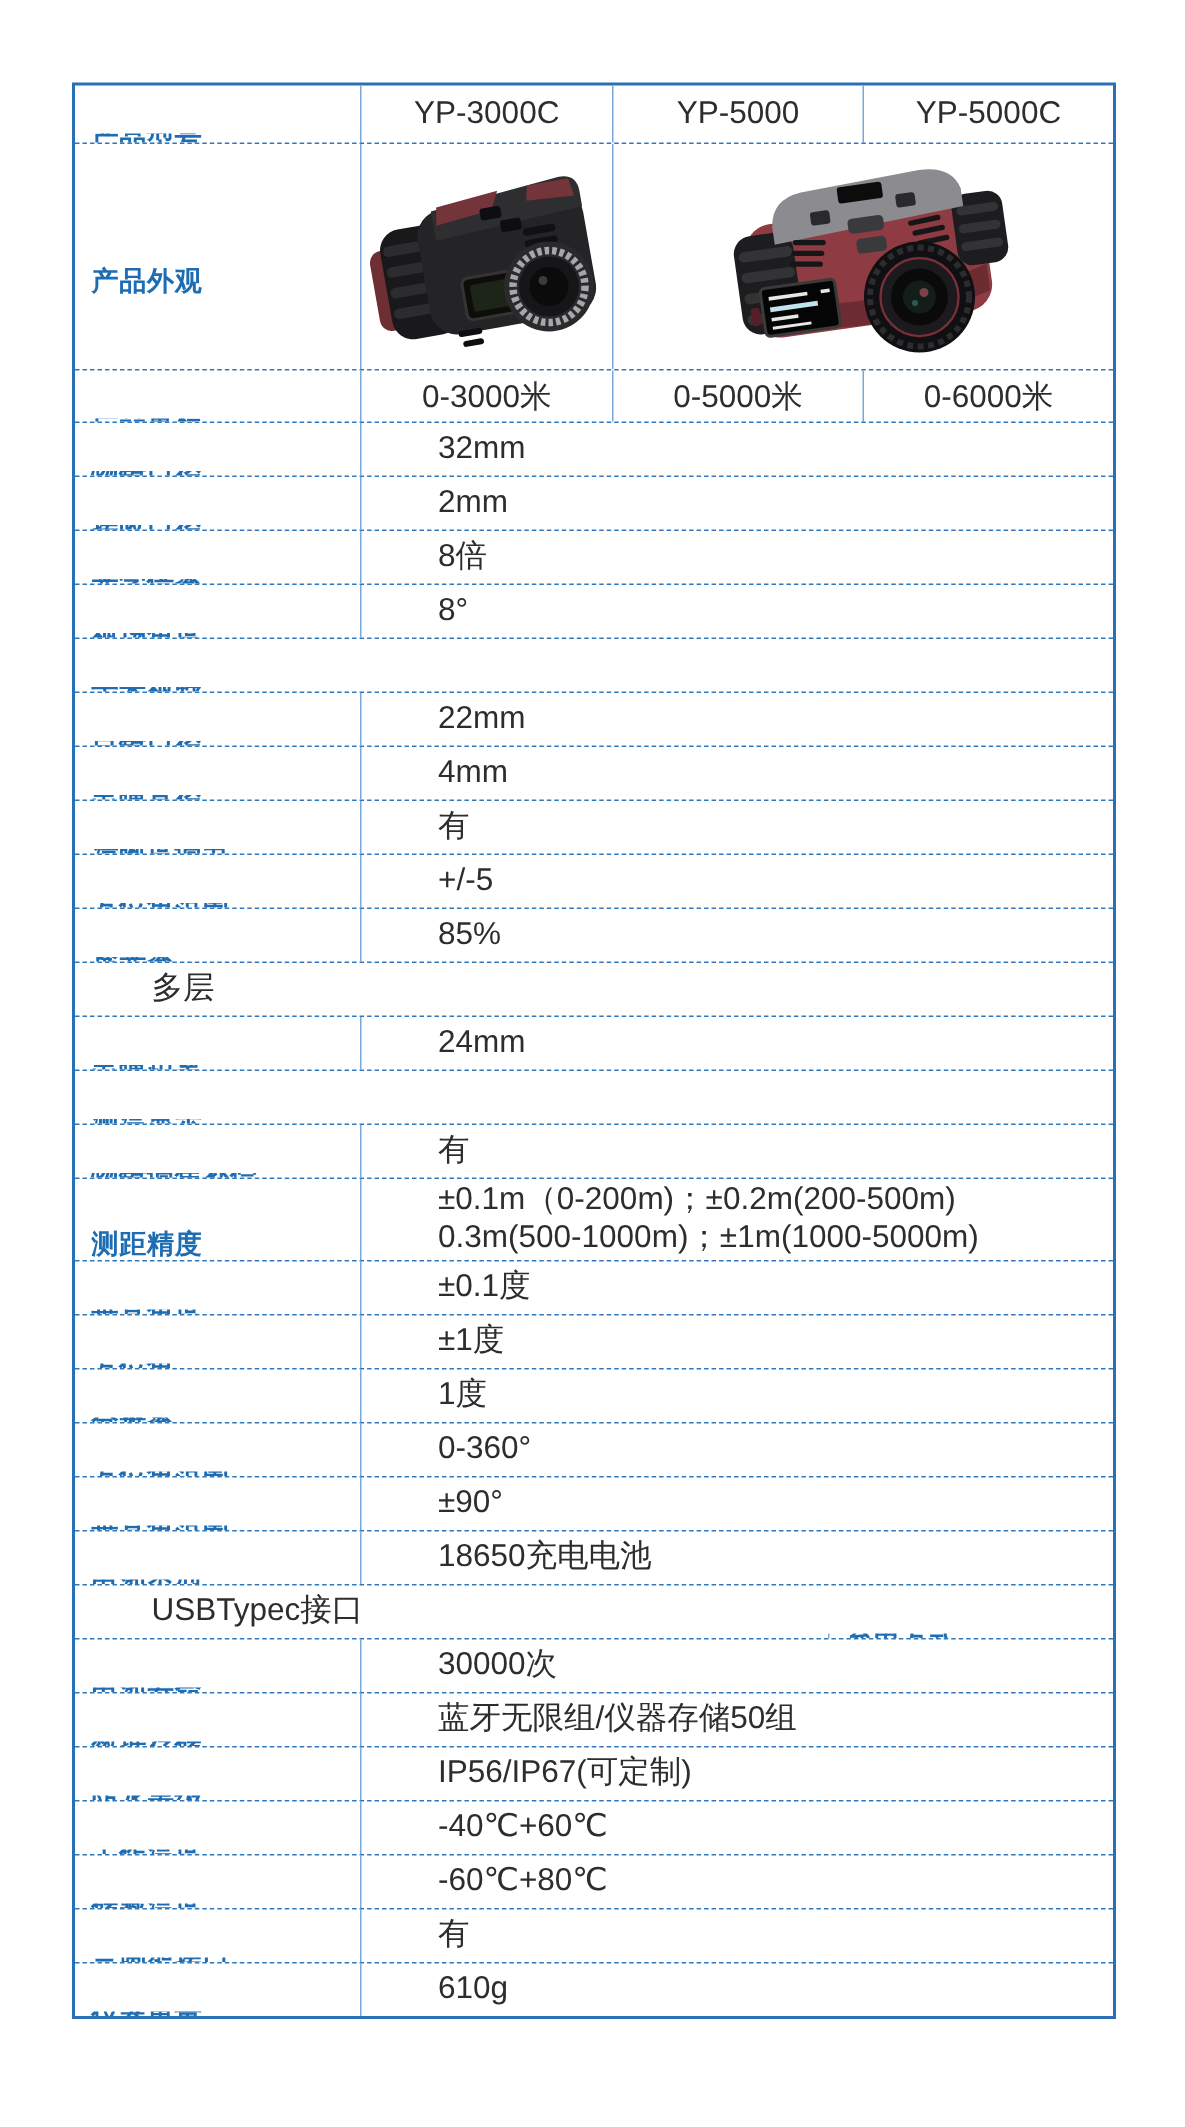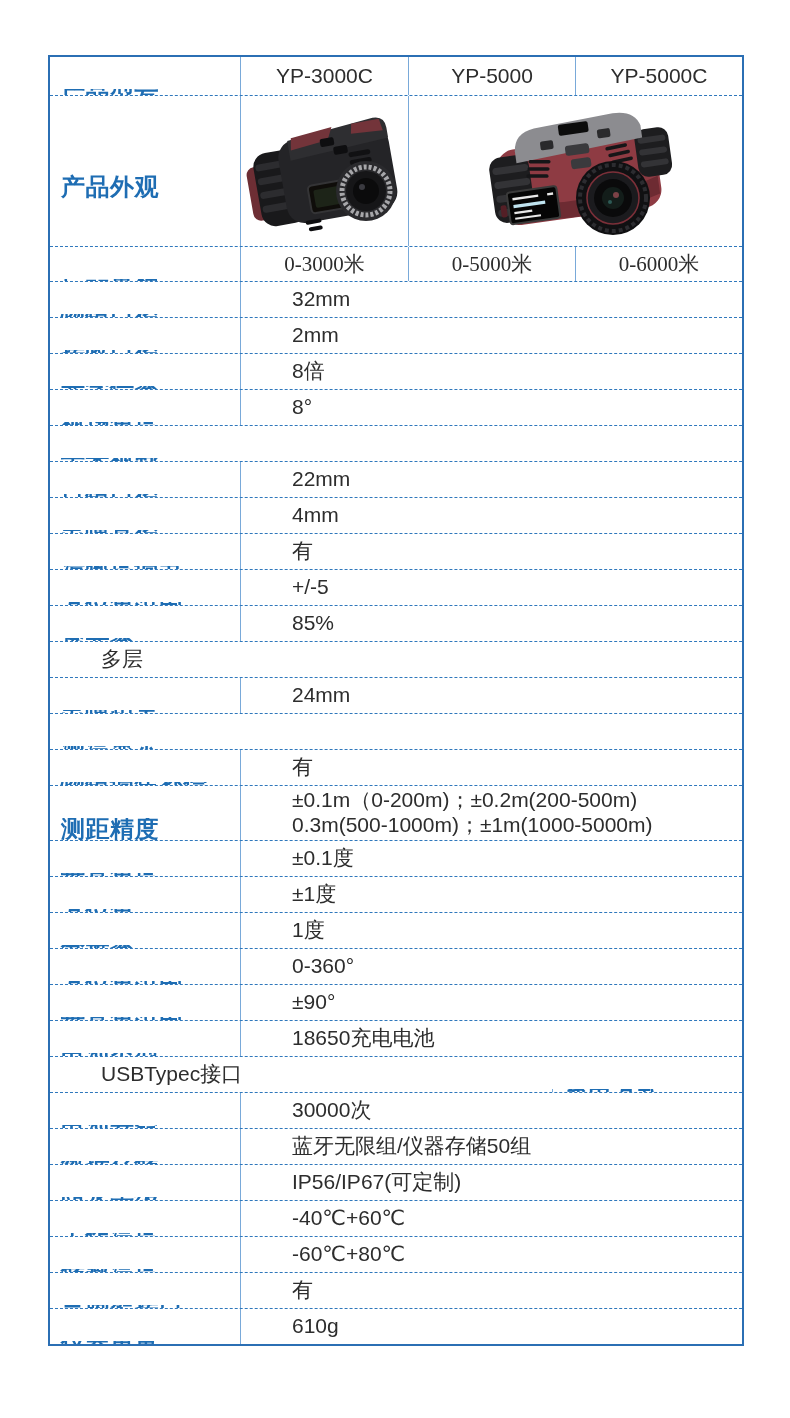--- a/index.html
+++ b/index.html
@@ -12,30 +12,30 @@
     position:absolute;left:48px;top:55px;width:696px;
     border:2px solid #2B6FB4;background:#ffffff;box-sizing:border-box;
     display:flex;flex-direction:column;
   }
   .row{display:flex;flex-direction:row;box-sizing:border-box;}
   .row + .row, .spec-row{border-top:1px dashed #2F78BC;}
   .cell{box-sizing:border-box;display:flex;align-items:center;overflow:hidden;}
   .cell + .cell{border-left:1px solid #79A9D9;}
   .label{
     flex:0 0 190px;padding-left:11px;
-    color:#1E6DB3;font-weight:700;font-size:24px;letter-spacing:0.5px;margin-top:32px;
+    color:#1E6DB3;font-weight:700;font-size:18px;letter-spacing:0.5px;margin-top:32px;
   }
   .model,.range-val{
     flex:0 0 167px;justify-content:center;
     color:#2D2D2D;font-size:21px;
   }
   .model.first,.range-val.first{flex-basis:168px;}
   .header-row{height:38px;}
   .image-row{height:151px;}
-  .range-row{height:35px;font-family:Liberation Serif, serif;}
+  .range-row{height:35px;}
   .spec-row{height:36px;}
   .spec-row.tall{height:55px;}
   .value{
     flex:1 1 auto;padding-left:51px;
     color:#2D2D2D;font-size:21px;line-height:1.18;white-space:pre-line;
   }
   .product{flex:0 0 168px;justify-content:center;align-items:center;}
   .product.merged{flex:0 0 334px;}
   .product svg{display:block;}
 </style>

